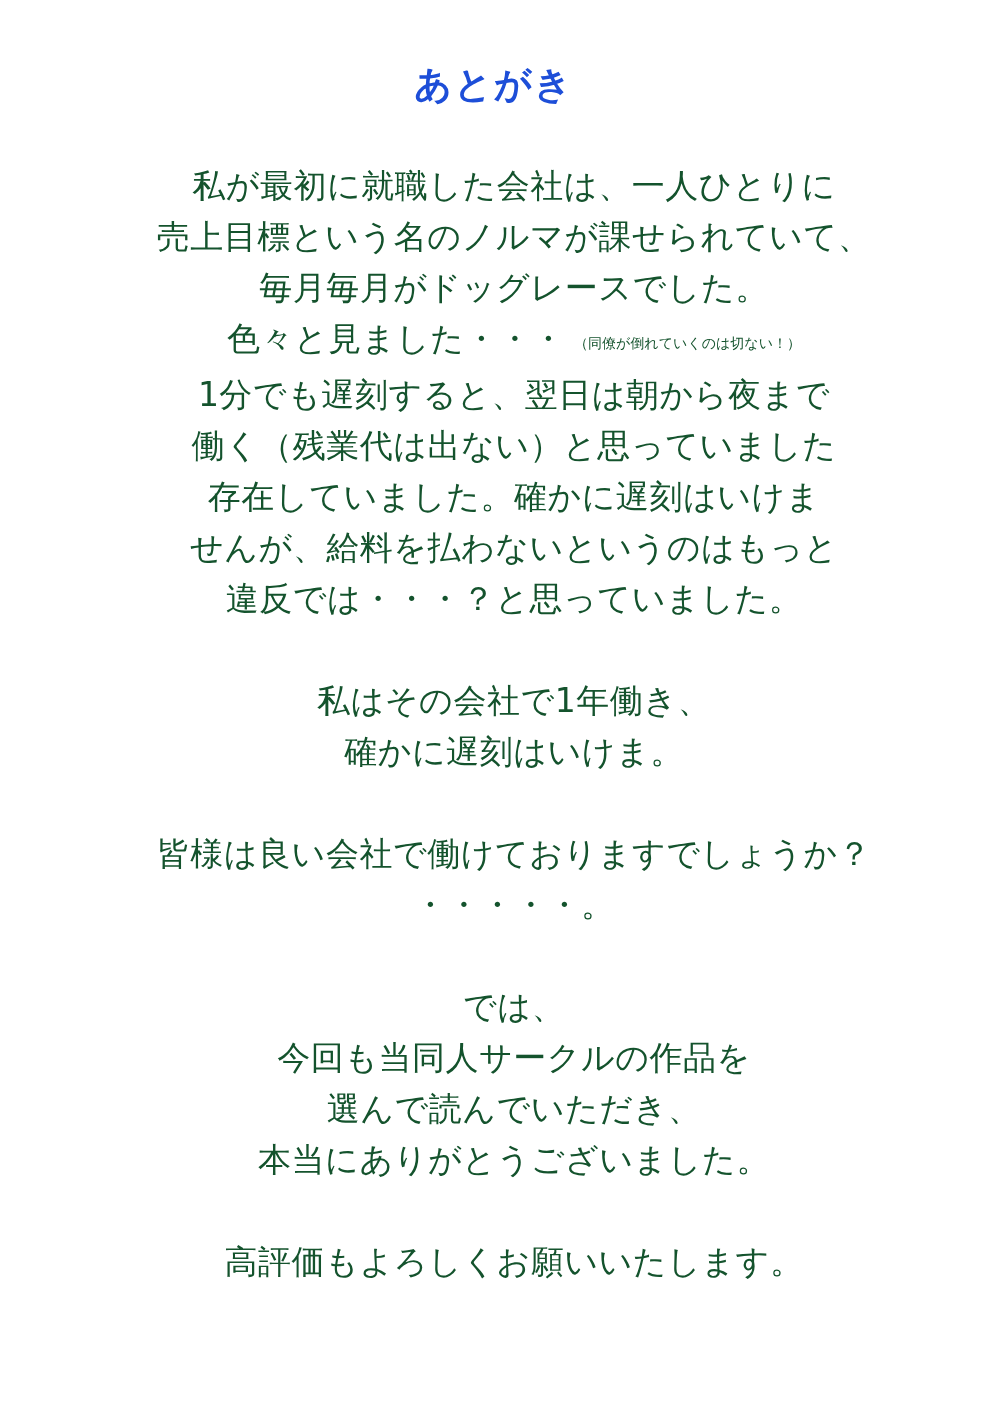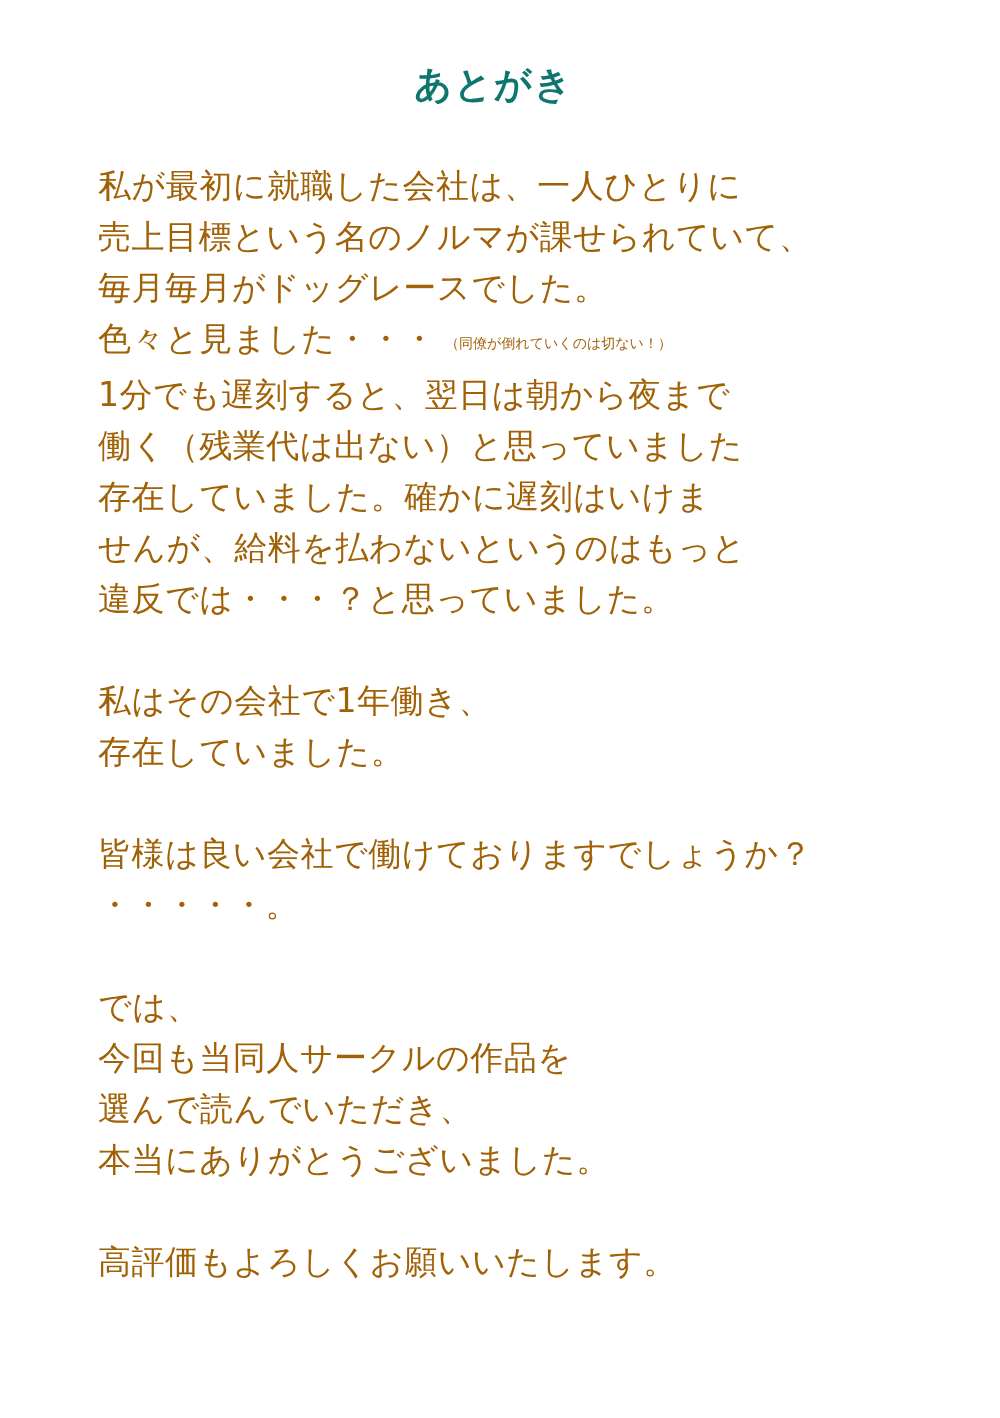--- a/index.html
+++ b/index.html
@@ -22,31 +22,32 @@
     padding: 42px 70px 0 98px;
     position: relative;
   }
   .afterword-title {
     text-align: center;
     font-size: 37px;
     font-weight: 700;
     letter-spacing: 2px;
     margin: 18px 0 0 0;
     padding-right: 40px;
-    color: #0f766e;
+    color: #1d4ed8;
   }
   .body-block {
     margin-top: 50px;
   }
   .para {
     font-size: 33px;
     line-height: 51px;
     letter-spacing: 0.5px;
     font-weight: 500;
-    color: #a16207;
+    color: #14532d;
+    text-align: center;
   }
   .para + .para {
     margin-top: 51px;
   }
   .line {
     white-space: pre;
   }
   .line .small {
     font-size: 14px;
     letter-spacing: 0px;
@@ -66,21 +67,21 @@
         <div class="line"><span>毎月毎月がドッグレースでした。</span></div>
         <div class="line"><span>色々と見ました・・・</span><span class="small">  （同僚が倒れていくのは切ない！）</span></div>
         <div class="line"><span>1分でも遅刻すると、翌日は朝から夜まで</span></div>
         <div class="line"><span>働く（残業代は出ない）と思っていました</span></div>
         <div class="line"><span>存在していました。確かに遅刻はいけま</span></div>
         <div class="line"><span>せんが、給料を払わないというのはもっと</span></div>
         <div class="line"><span>違反では・・・？と思っていました。</span></div>
       </div>
       <div class="para">
         <div class="line"><span>私はその会社で1年働き、</span></div>
-        <div class="line"><span>存在していました。</span></div>
+        <div class="line"><span>確かに遅刻はいけま。</span></div>
       </div>
       <div class="para">
         <div class="line"><span>皆様は良い会社で働けておりますでしょうか？</span></div>
         <div class="line"><span>・・・・・。</span></div>
       </div>
       <div class="para">
         <div class="line"><span>では、</span></div>
         <div class="line"><span>今回も当同人サークルの作品を</span></div>
         <div class="line"><span>選んで読んでいただき、</span></div>
         <div class="line"><span>本当にありがとうございました。</span></div>

